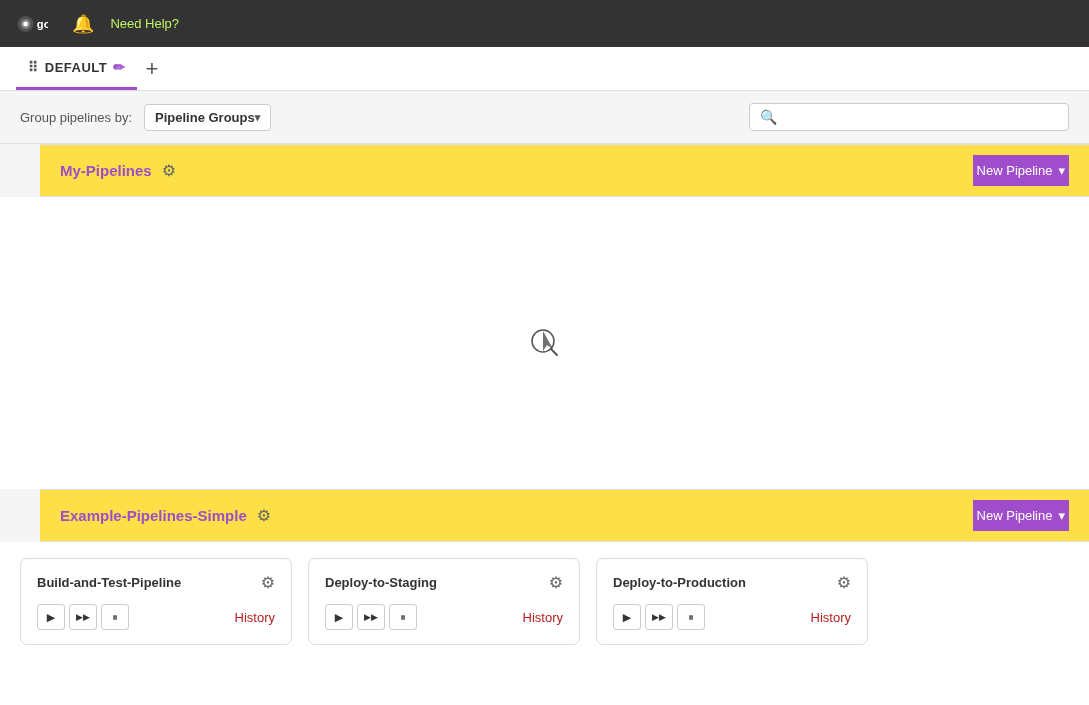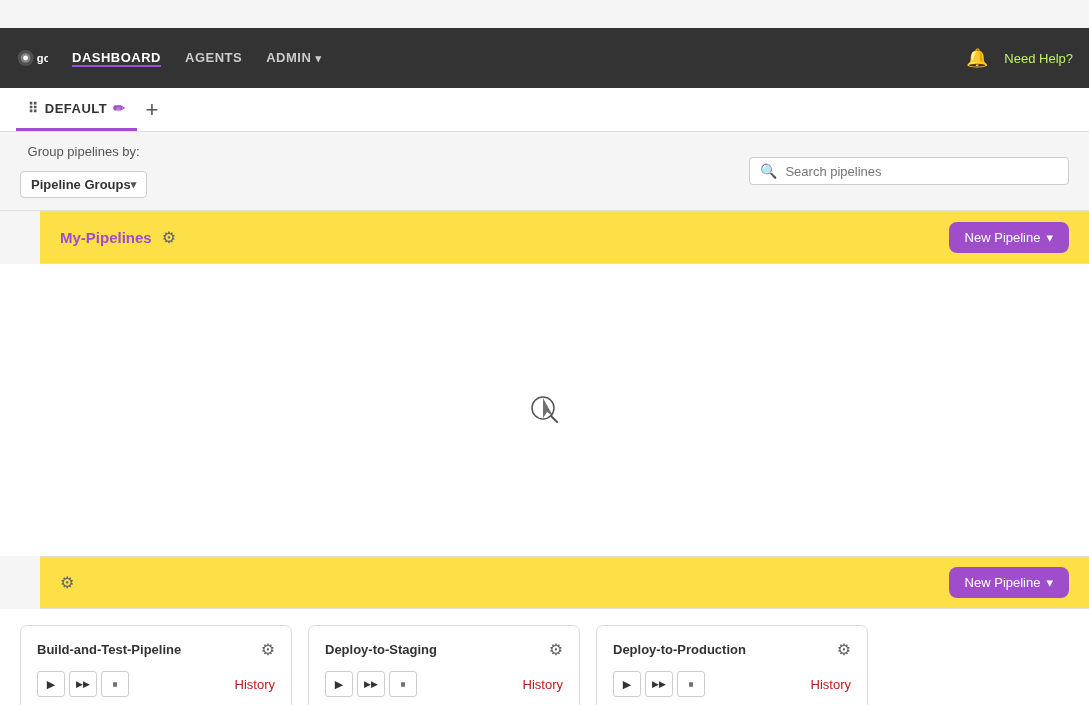--- a/index.html
+++ b/index.html
@@ -3,24 +3,23 @@
   <meta charset="utf-8">
   <style>
     * { box-sizing: border-box; margin: 0; padding: 0; }
     body { font-family: 'Segoe UI', Arial, sans-serif; background: #f5f5f5; color: #333; font-size: 14px; }
 
     
     .top-nav {
       background: #333;
       display: flex;
       align-items: center;
-      height: 60px;
+      height: 47px;
       padding: 0 16px;
       gap: 24px;
-      margin-top: 28px;
     }
     .top-nav .logo {
       display: flex;
       align-items: center;
       gap: 6px;
       color: white;
       font-weight: bold;
       font-size: 16px;
     }
     .logo-icon {
@@ -99,21 +98,20 @@
       display: flex;
       align-items: center;
       justify-content: space-between;
       padding: 12px 20px;
       border-bottom: 1px solid #e0e0e0;
     }
     .filter-left {
       display: flex;
       align-items: center;
       gap: 12px;
-      flex-direction: column;
     }
     .filter-label { color: #555; font-size: 13px; }
     .filter-select {
       display: flex;
       align-items: center;
       background: white;
       border: 1px solid #ccc;
       border-radius: 4px;
       padding: 5px 10px;
       font-size: 13px;
@@ -166,22 +164,22 @@
       font-size: 15px;
       font-weight: 600;
       text-decoration: none;
     }
     .gear-icon { color: #666; cursor: pointer; font-size: 16px; }
 
     .new-pipeline-btn {
       background: #9f4dca;
       color: white;
       border: none;
-      border-radius: 8px;
-      padding: 8px 16px;
+      border-radius: 0;
+      padding: 8px 4px;
       font-size: 13px;
       cursor: pointer;
       display: flex;
       align-items: center;
       gap: 6px;
       font-weight: 500;
     }
 
     
     .pipelines-area {
@@ -270,28 +268,20 @@
 
 <nav class="top-nav">
   <div class="logo">
     <svg class="logo-icon" viewBox="0 0 40 24" fill="none" xmlns="http://www.w3.org/2000/svg">
       <circle cx="12" cy="12" r="10" fill="white" opacity="0.15"></circle>
       <circle cx="12" cy="12" r="6" fill="white" opacity="0.3"></circle>
       <circle cx="12" cy="12" r="3" fill="white"></circle>
       <text x="26" y="17" fill="white" font-size="14" font-weight="bold" font-family="Arial">go</text>
     </svg>
   </div>
-  <div class="nav-links">
-    <span class="nav-link active">DASHBOARD</span>
-    <span class="nav-link">AGENTS</span>
-    <span class="nav-link">
-      <span>ADMIN</span>
-      <span class="dropdown-arrow"> ▾</span>
-    </span>
-  </div>
   <div class="nav-right">
     <span class="bell-icon">🔔</span>
     <span class="need-help">Need Help?</span>
   </div>
 </nav>
 
 <div class="tab-bar">
   <div class="tab active">
     <span class="tab-grid-icon">⠿</span>
     <span>DEFAULT</span>
@@ -303,21 +293,20 @@
 <div class="filter-bar">
   <div class="filter-left">
     <span class="filter-label">Group pipelines by:</span>
     <div class="filter-select">
       <span>Pipeline Groups</span>
       <span class="chevron">▾</span>
     </div>
   </div>
   <div class="search-box">
     <span class="search-icon">🔍</span>
-    <input type="text" placeholder="Search pipelines" style="">
   </div>
 </div>
 
 <div class="pipeline-group">
   <div class="group-header">
     <div class="group-header-left">
       <span class="group-title">My-Pipelines</span>
       <span class="gear-icon">⚙</span>
     </div>
     <button class="new-pipeline-btn">
@@ -333,20 +322,21 @@
         <line x1="22" y1="22" x2="28" y2="28" stroke="#555" stroke-width="2" stroke-linecap="round"></line>
         <polygon points="14,4 14,24 18,18 24,22" fill="#333" opacity="0.7"></polygon>
       </svg>
     </div>
   </div>
 </div>
 
 <div class="pipeline-group">
   <div class="group-header">
     <div class="group-header-left">
+      <span class="group-title">Example-Pipelines-Simple</span>
       <span class="gear-icon">⚙</span>
     </div>
     <button class="new-pipeline-btn">
       <span>New Pipeline</span>
       <span>▾</span>
     </button>
   </div>
   <div class="pipelines-area has-cards">
 
     <div class="pipeline-card">

